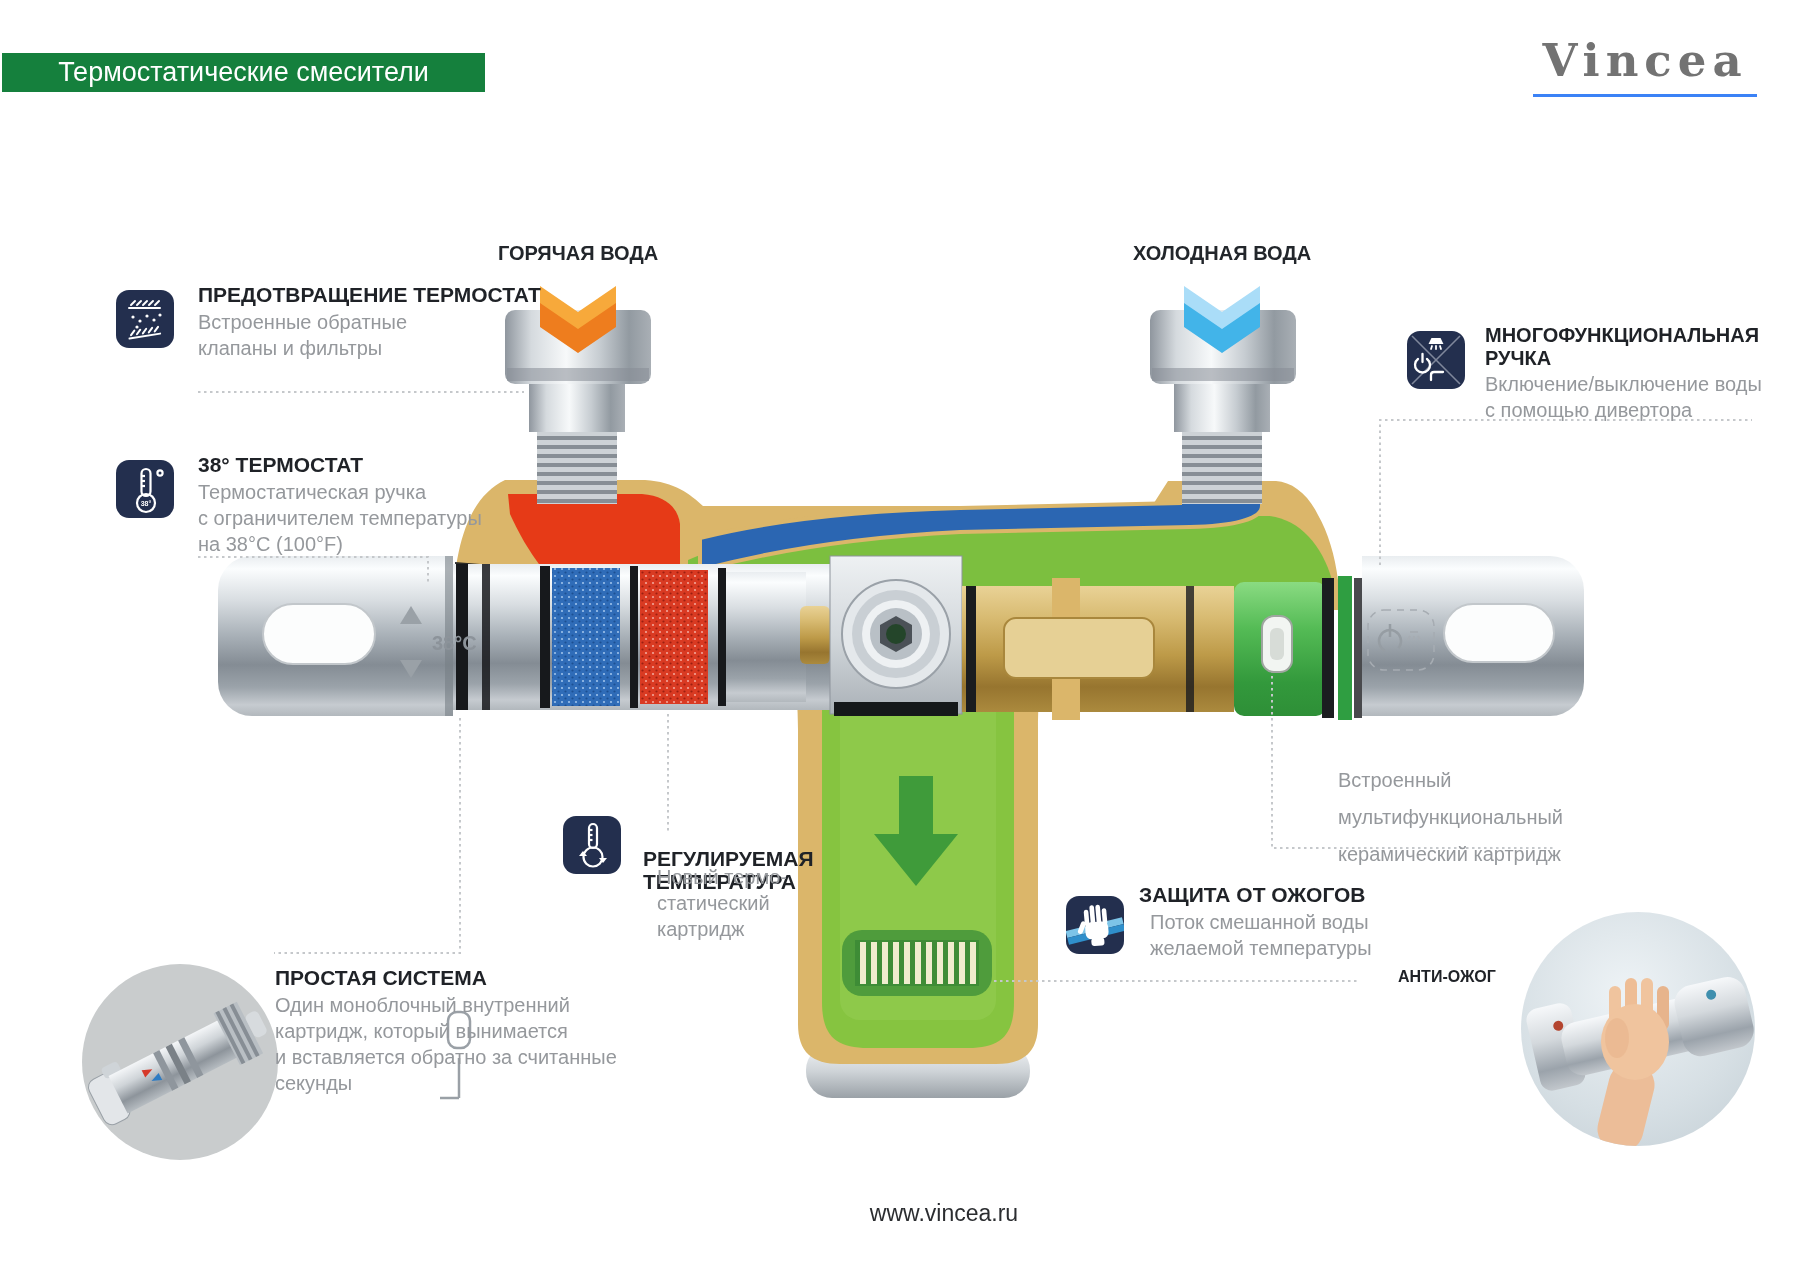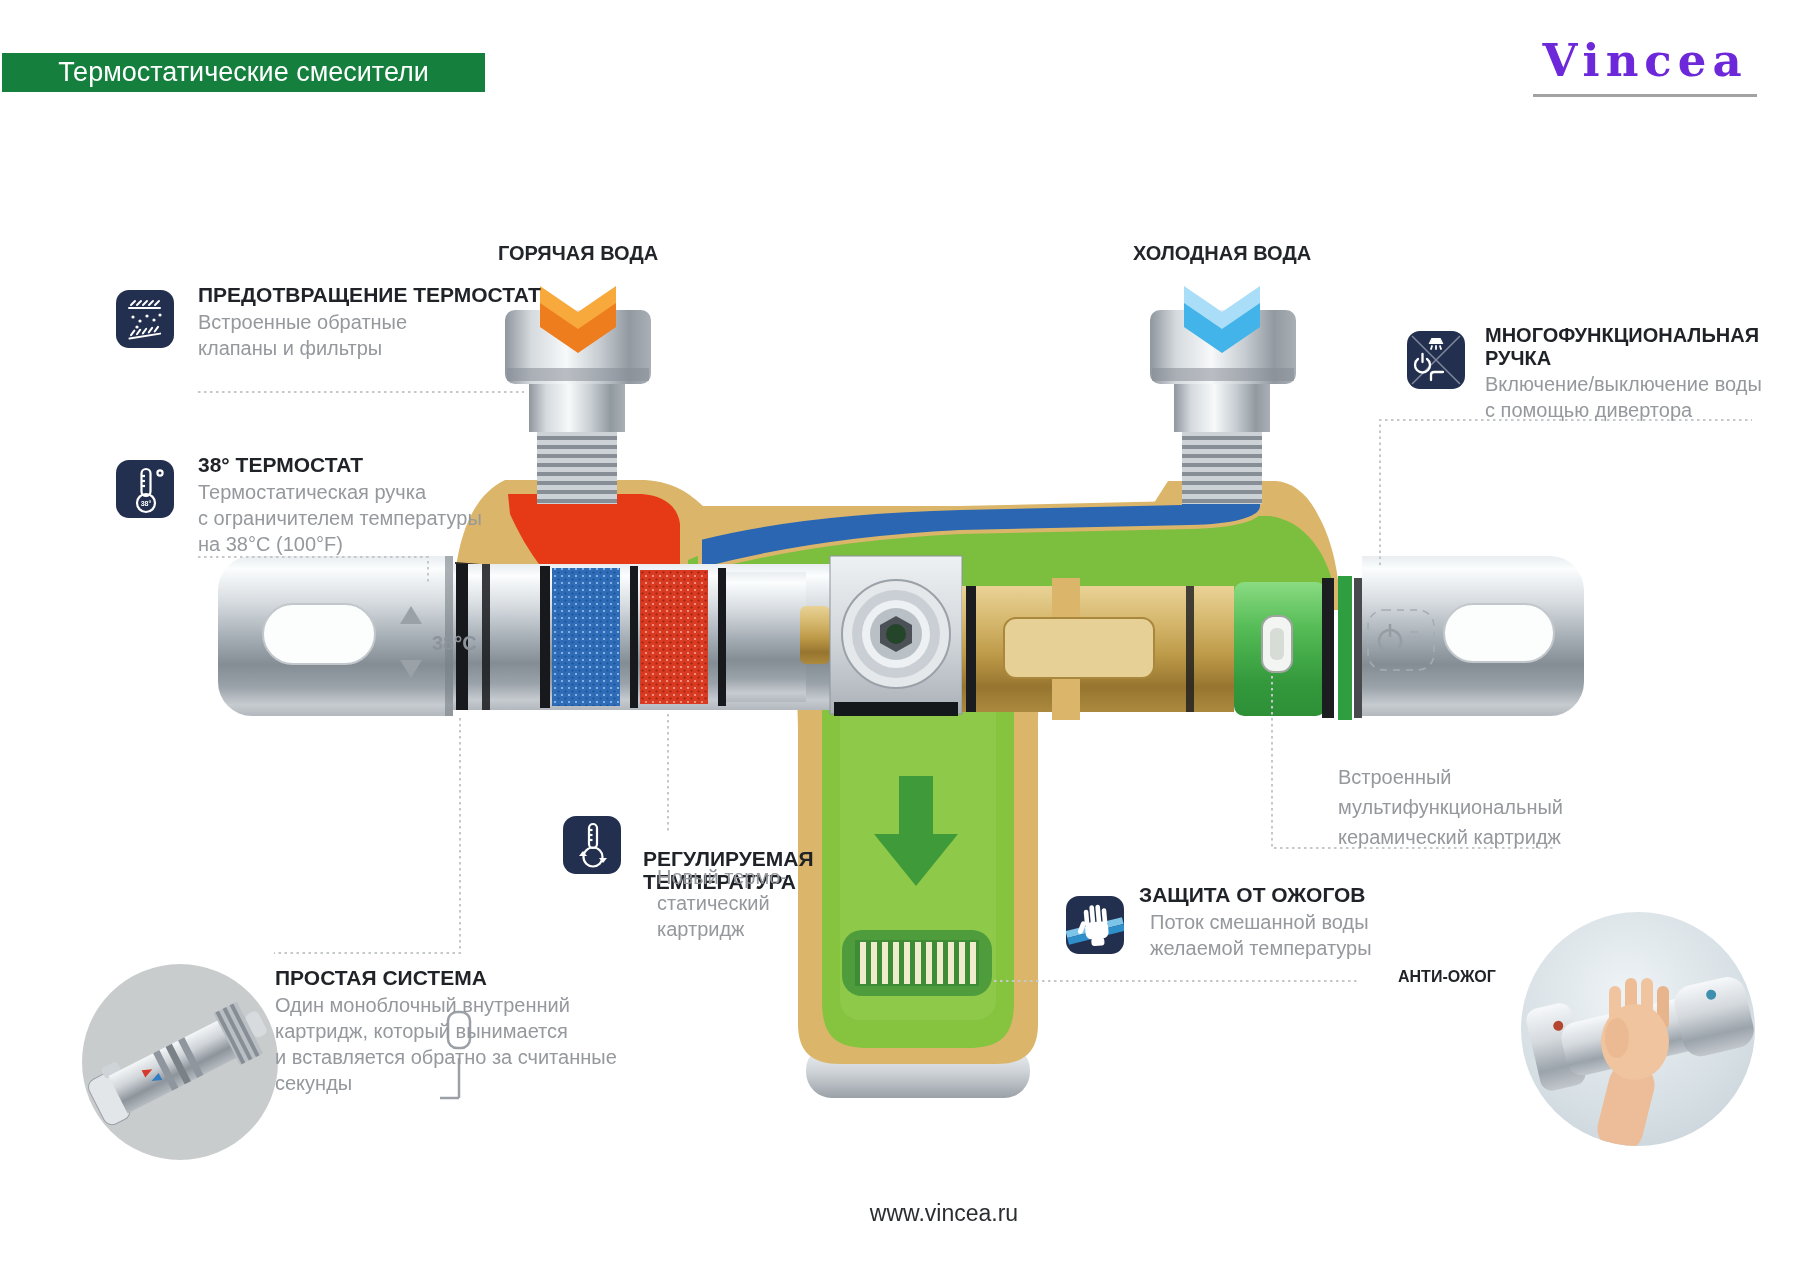--- a/index.html
+++ b/index.html
@@ -3,25 +3,25 @@
 <meta charset="utf-8">
 <style>
   html,body{margin:0;padding:0;background:#fff;}
   #canvas{position:relative;width:1800px;height:1273px;background:#ffffff;overflow:hidden;
           font-family:"Liberation Sans",sans-serif;}
   .abs{position:absolute;}
   .svg-layer{position:absolute;left:0;top:0;z-index:0;}
   .txt{z-index:2;}
   .banner{background:#15803d;color:#ffffff;font-size:27px;line-height:39px;text-align:center;}
   .logo{font-family:"DejaVu Serif",serif;font-weight:bold;font-size:45px;letter-spacing:6px;
-        color:#6d28d9;text-align:center;border-bottom:3px solid #a3a3a3;padding-bottom:7px;}
+        color:#737373;text-align:center;border-bottom:3px solid #3b82f6;padding-bottom:7px;}
   .flow-label{font-weight:bold;font-size:20px;color:#22262b;text-align:center;width:220px;}
   .feat-title{font-weight:bold;font-size:21px;color:#1f2227;line-height:23px;white-space:pre-line;}
   .feat-desc{font-size:20px;color:#95989c;line-height:26px;white-space:pre-line;}
-  .note{font-size:20px;color:#95989c;line-height:30px;white-space:pre-line;}
+  .note{font-size:20px;color:#95989c;line-height:37px;white-space:pre-line;}
   .anti-burn{font-weight:bold;font-size:16px;color:#1f2227;}
   .website{width:1800px;text-align:center;font-size:23px;color:#2b2d30;padding-left:44px;}
   .icon-box{width:58px;height:58px;}
   .circle-photo{border-radius:50%;overflow:hidden;z-index:1;}
   .left-circle{background:#c9cccd;}
   .right-circle{background:radial-gradient(circle at 45% 35%, #eef3f6 0%, #d6dfe4 60%, #c3ced5 100%);}
 </style>
 </head>
 <body>
 

